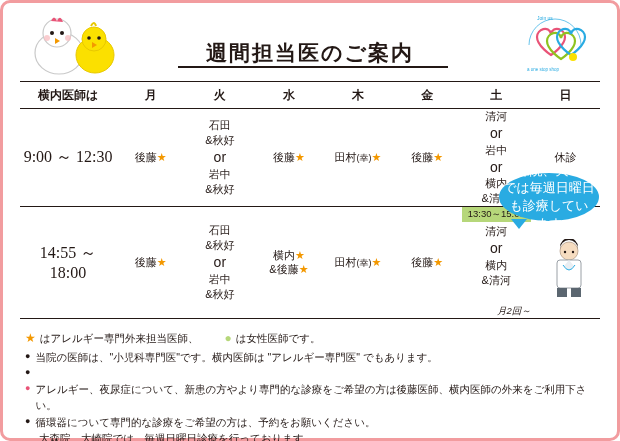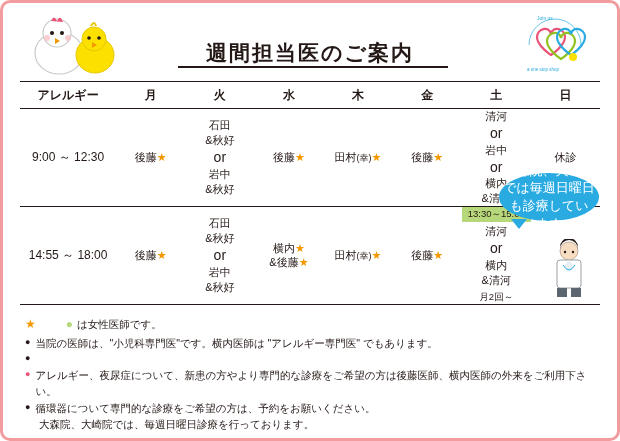--- a/index.html
+++ b/index.html
@@ -64,36 +64,37 @@
     height:26px;
     font-weight:bold;
     font-size:12px;
     border-top:1.5px solid #231815;
     border-bottom:1.5px solid #231815;
   }
   .col-time{width:96px;}
   .col-day{width:69px;}
   .row-am td{height:92px;}
   .row-pm td{height:92px;}
-  .timecell{font-size:12px;}
+  .timecell{font-size:16px;font-family:Liberation Serif, serif;}
   .doc{line-height:1.35;}
   .small{font-size:9px;}
   .star{color:#f39800;font-size:11px;}
   .or{font-size:14px;color:#231815;}
   .greenbar{
     background:#b6d77a;
     font-size:9.5px;
     padding:1px 0;
     margin-bottom:2px;
     display:block;
   }
   .note-under{
     font-size:9.5px;
-    text-align:center;
-    margin-top:3px;
+    text-align:right;
+    margin-top:17px;
+    font-style:italic;
   }
   
   .bubble{
     position:absolute;
     right:18px;top:170px;
     width:100px;height:48px;
     background:#29abe2;
     border-radius:50%;
     color:#fff;
     font-size:13px;
@@ -183,21 +184,21 @@
         <col class="col-day">
         <col class="col-day">
         <col class="col-day">
       <col class="col-day">
         <col class="col-day">
         <col class="col-day">
         <col class="col-day">
     </colgroup>
     <thead>
       <tr>
-        <th>アレルギー</th>
+        <th>横内医師は</th>
         <th>月</th>
         <th>火</th>
         <th>水</th>
         <th>木</th>
         <th>金</th>
         <th>土</th>
         <th>日</th>
       </tr>
     </thead>
     <tbody>
@@ -266,20 +267,21 @@
     <rect x="8" y="21" width="24" height="28" rx="3" fill="#ffffff" stroke="#9aa0a6" stroke-width="1"></rect>
     <path d="M20 21 l-5 6 l5 4 l5 -4z" fill="#e9eef2"></path>
     <rect x="8" y="49" width="10" height="9" fill="#5b6670"></rect>
     <rect x="22" y="49" width="10" height="9" fill="#5b6670"></rect>
     <path d="M14 26 q6 10 12 0" fill="none" stroke="#29abe2" stroke-width="1"></path>
   </svg>
 
   <div class="notes">
     <div class="legend">
       <span class="s">★</span>
+      <span>はアレルギー専門外来担当医師、</span>
       <span class="c">●</span>
       <span>は女性医師です。</span>
     </div>
     <div class="line">
       <span class="bullet">●</span>
       <span>当院の医師は、"小児科専門医"です。横内医師は "アレルギー専門医" でもあります。</span>
     </div>
     <div class="line">
       <span class="bullet">●</span>
     </div>

